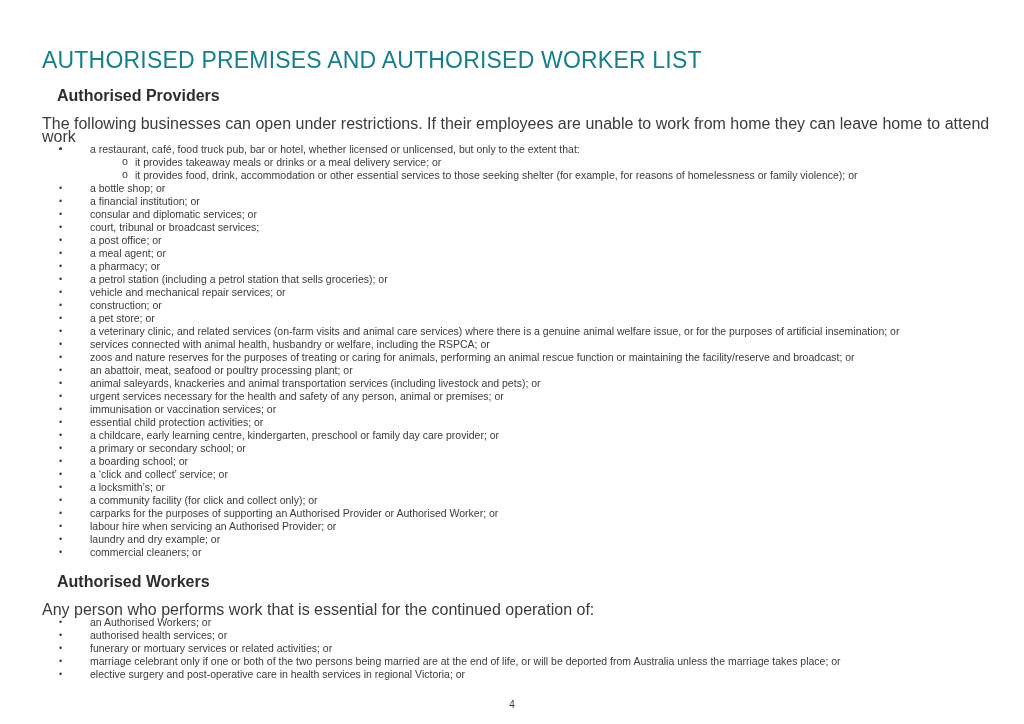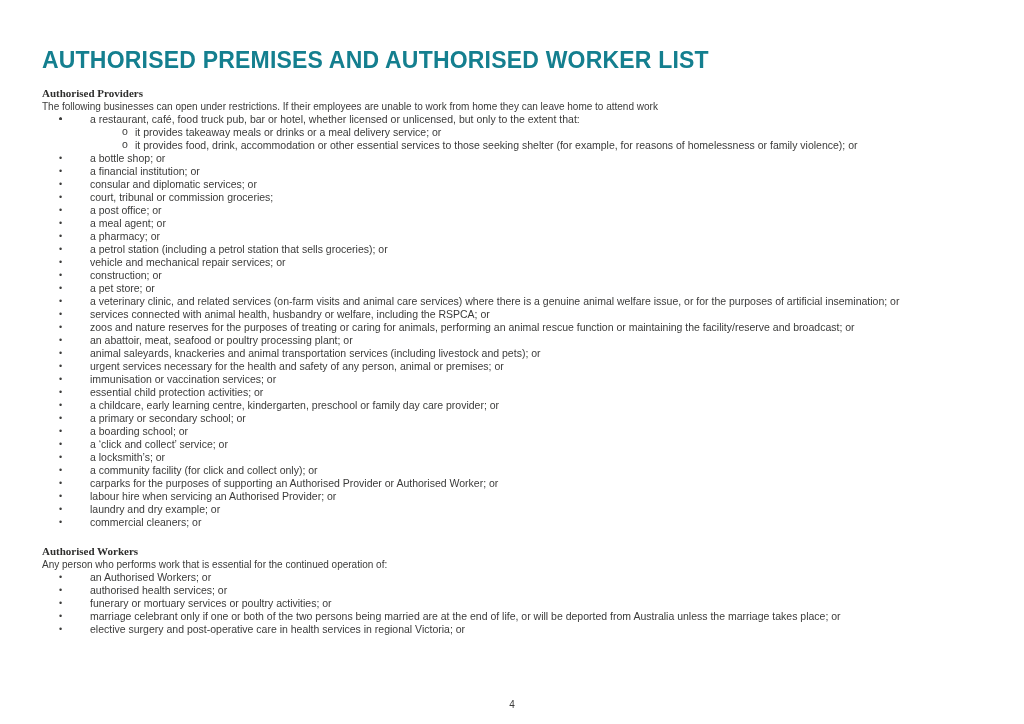--- a/index.html
+++ b/index.html
@@ -15,35 +15,34 @@
     color: #3b3b3a;
     overflow: hidden;
   }
   .page {
     padding: 46px 14px 0 42px;
   }
   .doc-title {
     margin: 0 0 13px 0;
     font-size: 23px;
     line-height: 28px;
-    font-weight: bold;
+    font-weight: normal;
     letter-spacing: 0.2px;
     color: #147F8F;
   }
   .section-heading {
-    margin: 0;
-    font-size: 11px;
+    margin: 15px;
+    font-size: 16px;
     line-height: 13px;
     font-weight: bold;
     color: #2e2e2d;
-    font-family: Liberation Serif, serif;
   }
   .intro {
     margin: 0;
-    font-size: 10px;
+    font-size: 16px;
     line-height: 13px;
   }
   ul.bullets, ul.sub-bullets {
     margin: 0;
     padding: 0;
     list-style: none;
     font-size: 10.5px;
     line-height: 13px;
   }
   li.bullet-item {
@@ -133,21 +132,21 @@
         </li>
 
         <li class="bullet-item">
           <span class="marker">•</span>
           <span class="text">consular and diplomatic services; or</span>
           
         </li>
 
         <li class="bullet-item">
           <span class="marker">•</span>
-          <span class="text">court, tribunal or commission groceries;</span>
+          <span class="text">court, tribunal or broadcast services;</span>
           
         </li>
 
         <li class="bullet-item">
           <span class="marker">•</span>
           <span class="text">a post office; or</span>
           
         </li>
 
         <li class="bullet-item">
@@ -308,21 +307,21 @@
         </li>
 
         <li class="bullet-item">
           <span class="marker">•</span>
           <span class="text">authorised health services; or</span>
           
         </li>
 
         <li class="bullet-item">
           <span class="marker">•</span>
-          <span class="text">funerary or mortuary services or poultry activities; or</span>
+          <span class="text">funerary or mortuary services or related activities; or</span>
           
         </li>
 
         <li class="bullet-item">
           <span class="marker">•</span>
           <span class="text">marriage celebrant only if one or both of the two persons being married are at the end of life, or will be deported from Australia unless the marriage takes place; or</span>
           
         </li>
 
         <li class="bullet-item">

